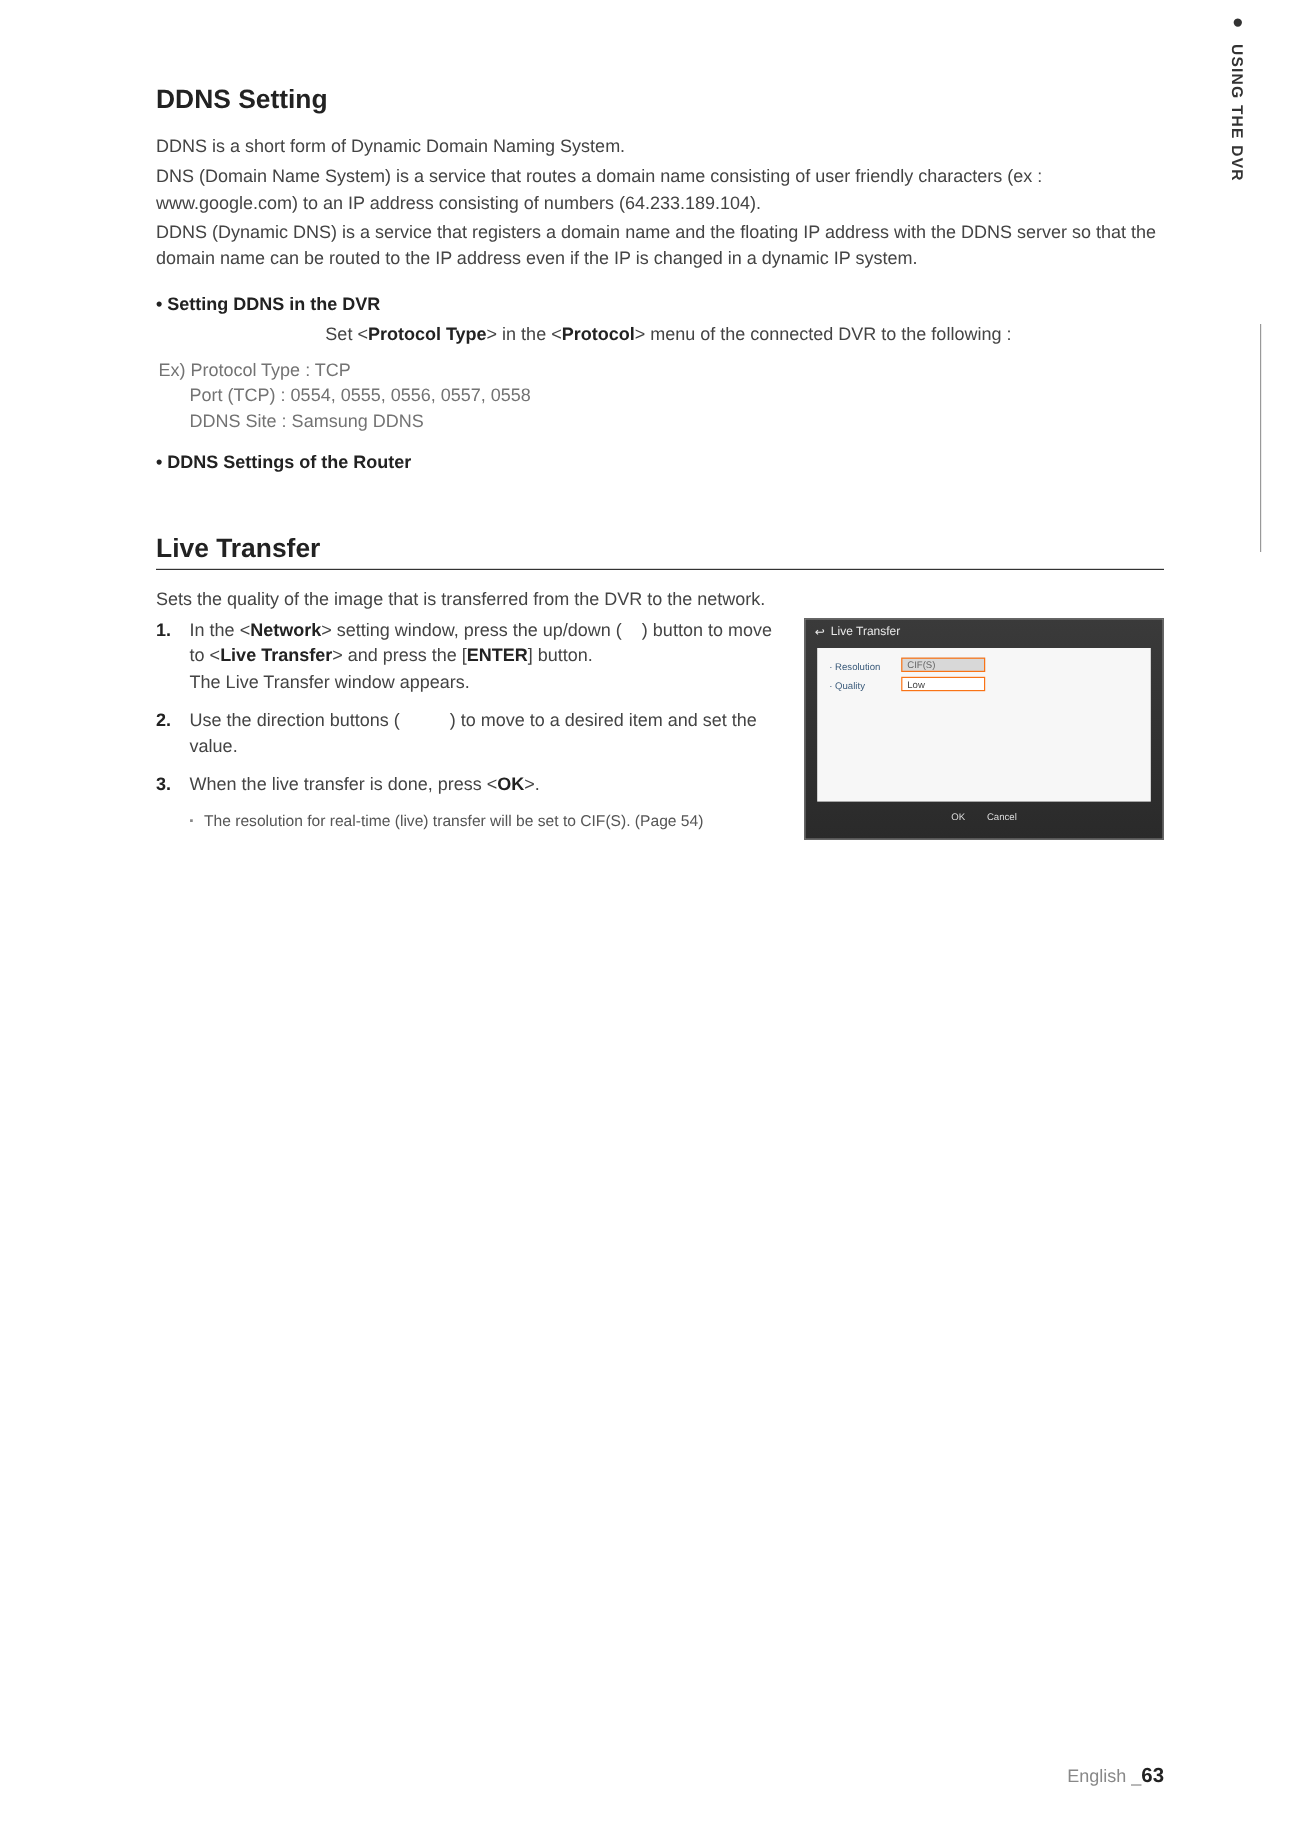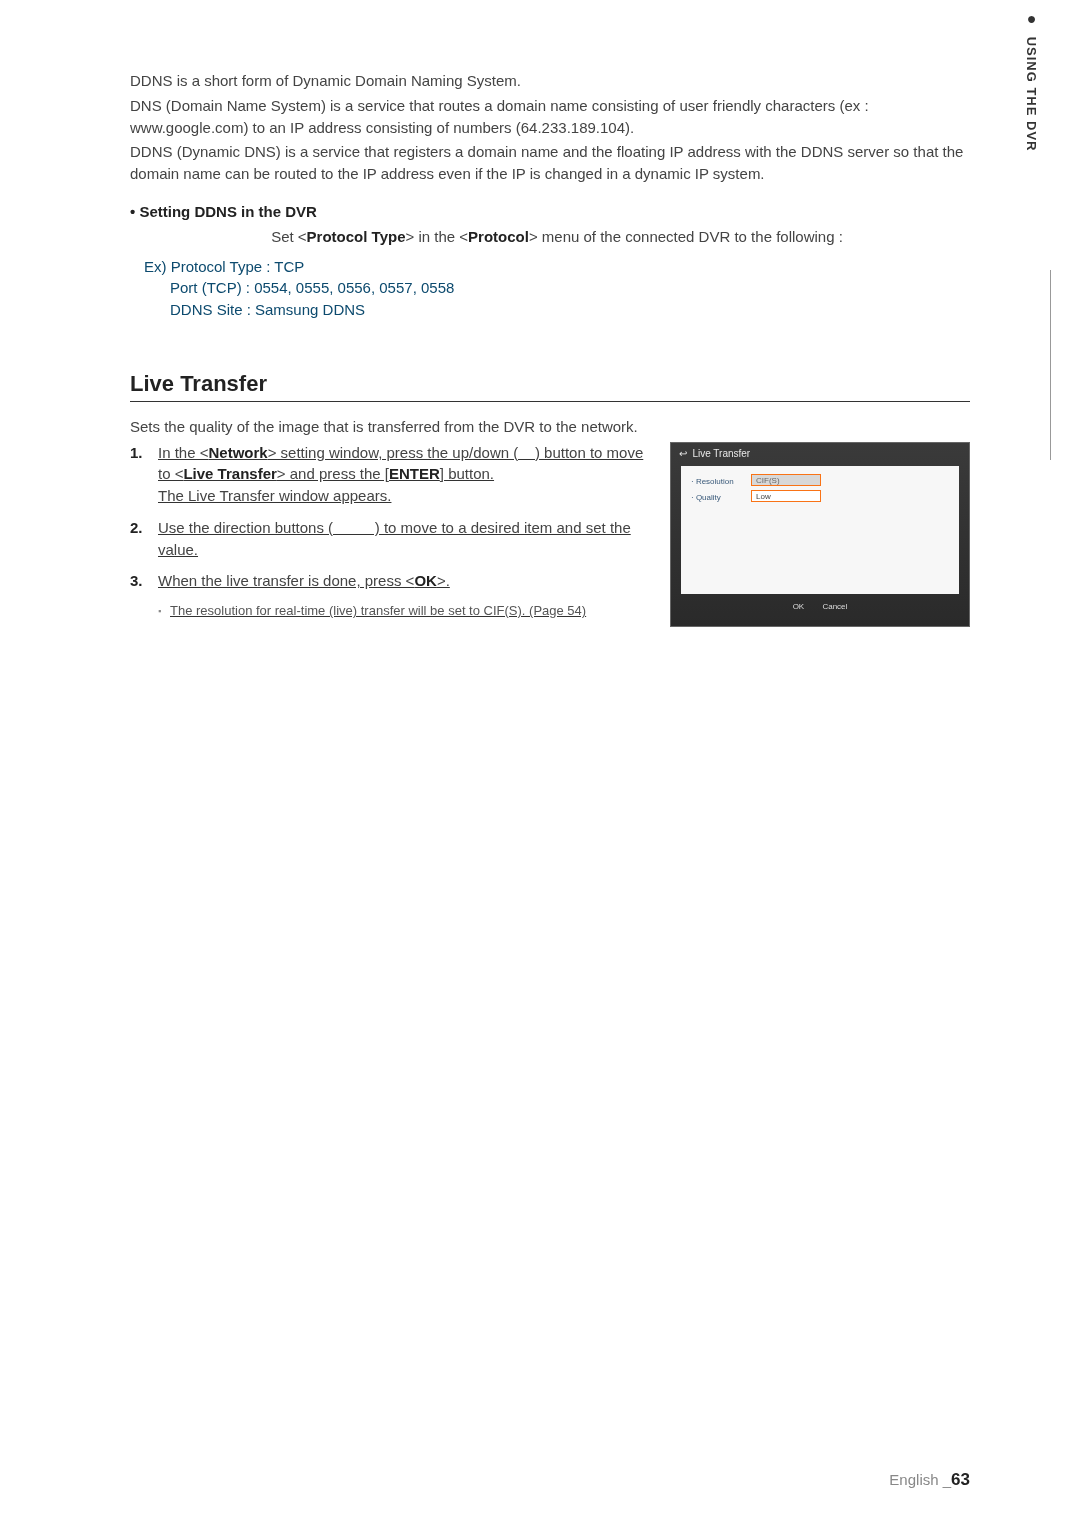--- a/index.html
+++ b/index.html
@@ -73,44 +73,43 @@
     }
     .bullet-body {
       font-size: 15px;
       line-height: 1.45;
       color: #444;
       margin-left: 14px;
       margin-bottom: 8px;
       text-align: center;
     }
     .example-block {
-      margin-left: 14px;
+      margin-left: 2px;
       font-size: 15px;
       line-height: 1.45;
-      color: #0c4a6e;
+      color: #737373;
     }
     .example-indent {
       margin-left: 26px;
     }
     .live-intro {
       margin-top: 14px;
       margin-bottom: 4px;
     }
     .mouse-hint {
       font-size: 13.5px;
       color: #444;
       margin-bottom: 14px;
     }
     .two-col {
       display: flex;
       gap: 20px;
     }
     .left-col {
       flex: 1;
-      text-decoration: underline;
     }
     .right-col {
       width: 300px;
       flex-shrink: 0;
     }
     ol.steps {
       list-style: none;
       counter-reset: step;
     }
     ol.steps > li {
@@ -233,37 +232,39 @@
 <body>
 
 <div class="page">
 
   <div class="side-tab"></div>
   <div class="side-tab-text">
     <span class="side-tab-dot">●</span>
     <span>USING THE DVR</span>
   </div>
 
+  <h2 class="section-title">DDNS Setting</h2>
 
   <div class="intro-block">
     <p class="body-text">DDNS is a short form of Dynamic Domain Naming System.</p>
     <p class="body-text">DNS (Domain Name System) is a service that routes a domain name consisting of user friendly characters (ex : www.google.com) to an IP address consisting of numbers (64.233.189.104).</p>
     <p class="body-text">DDNS (Dynamic DNS) is a service that registers a domain name and the floating IP address with the DDNS server so that the domain name can be routed to the IP address even if the IP is changed in a dynamic IP system.</p>
   </div>
 
   <p class="bullet-heading">• Setting DDNS in the DVR</p>
   <p class="bullet-body">
     <span>Set &lt;</span><span class="bold">Protocol Type</span><span>&gt; in the &lt;</span><span class="bold">Protocol</span><span>&gt; menu of the connected DVR to the following :</span>
   </p>
   <div class="example-block">
     <div>Ex) Protocol Type : TCP</div>
     <div class="example-indent">Port (TCP) : 0554, 0555, 0556, 0557, 0558</div>
     <div class="example-indent">DDNS Site : Samsung DDNS</div>
   </div>
 
+  <p class="bullet-heading">• DDNS Settings of the Router</p>
 
   <h2 class="section-title live-transfer-title">Live Transfer</h2>
 
   <p class="body-text live-intro">Sets the quality of the image that is transferred from the DVR to the network.</p>
 
   <div class="two-col">
     <div class="left-col">
       <ol class="steps">
         <li>
           <span>In the &lt;</span><span class="bold">Network</span><span>&gt; setting window, press the up/down (&nbsp;&nbsp;&nbsp;&nbsp;) button to move to &lt;</span><span class="bold">Live Transfer</span><span>&gt; and press the [</span><span class="bold">ENTER</span><span>] button.</span>

